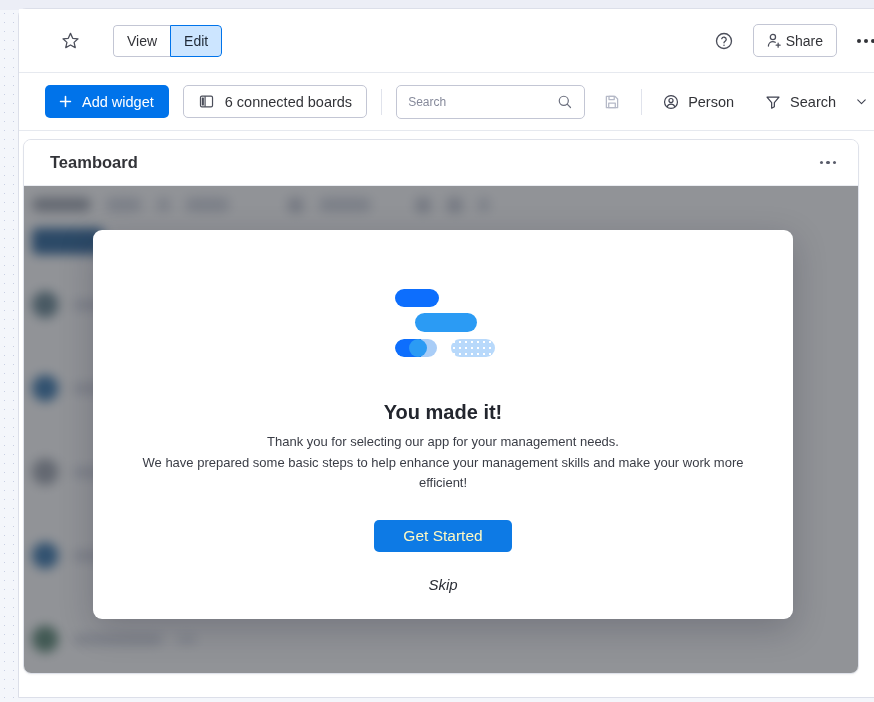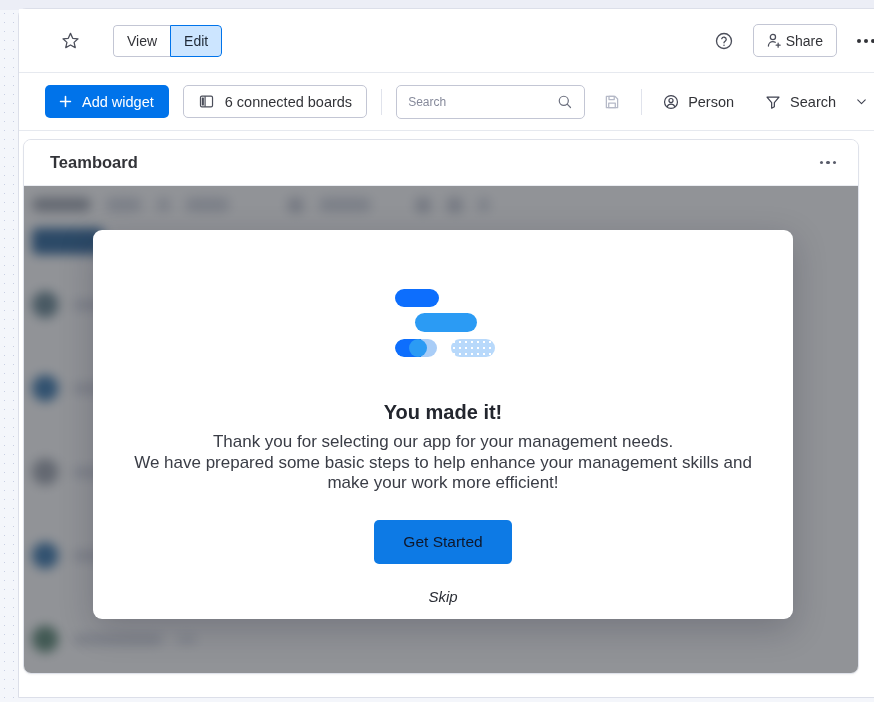--- a/index.html
+++ b/index.html
@@ -285,35 +285,35 @@
     background-size: 6px 6px;
   }
   .modal-title {
     margin-top: 42px;
     font-size: 20px;
     font-weight: 700;
     color: #23262e;
   }
   .modal-body {
     margin-top: 8px;
-    font-size: 17px;
+    font-size: 13px;
     line-height: 20.5px;
     color: #3a3d46;
     text-align: center;
     max-width: 620px;
   }
   .btn-get-started {
     margin-top: 26px;
     background: #0d7ae5;
-    color: #0f172a;
+    color: #fef9c3;
     border: none;
     border-radius: 5px;
     font-size: 15.5px;
     font-family: inherit;
-    padding: 13px 29px;
+    padding: 7px 29px;
     cursor: pointer;
   }
   .btn-skip {
     margin-top: 24px;
     background: transparent;
     border: none;
     font-size: 15px;
     color: #2a2d35;
     font-family: inherit;
     cursor: pointer;

